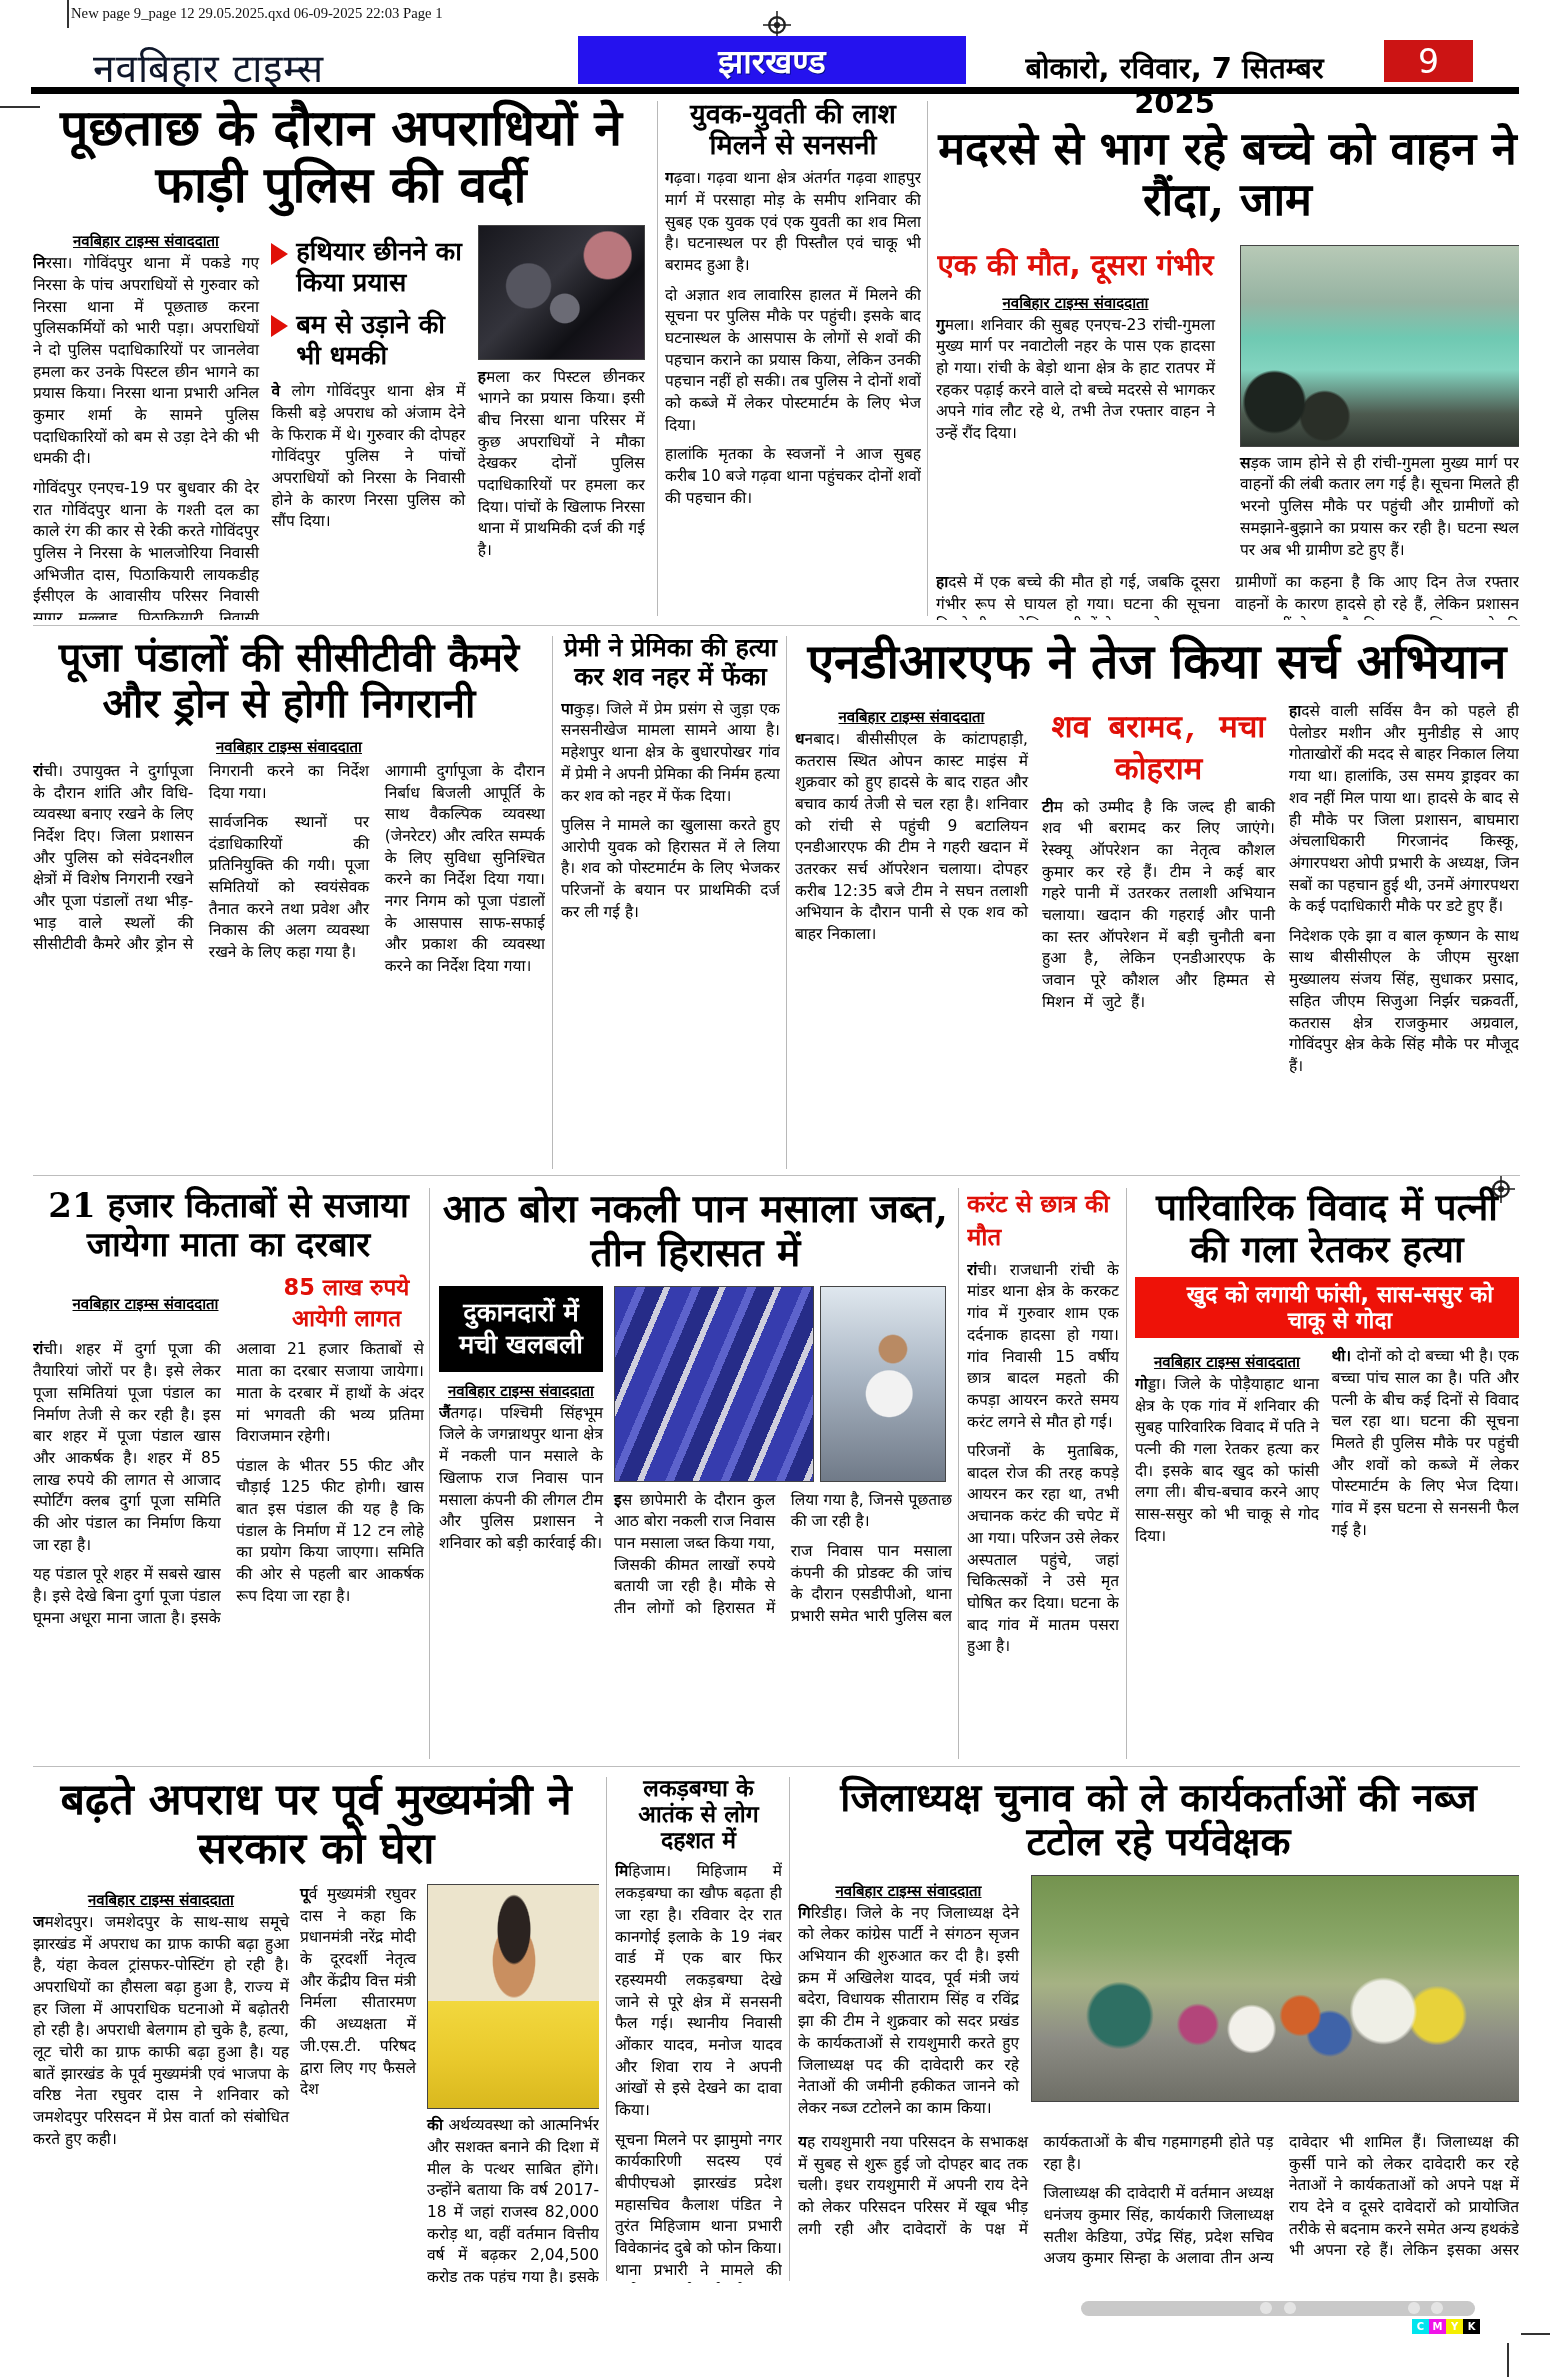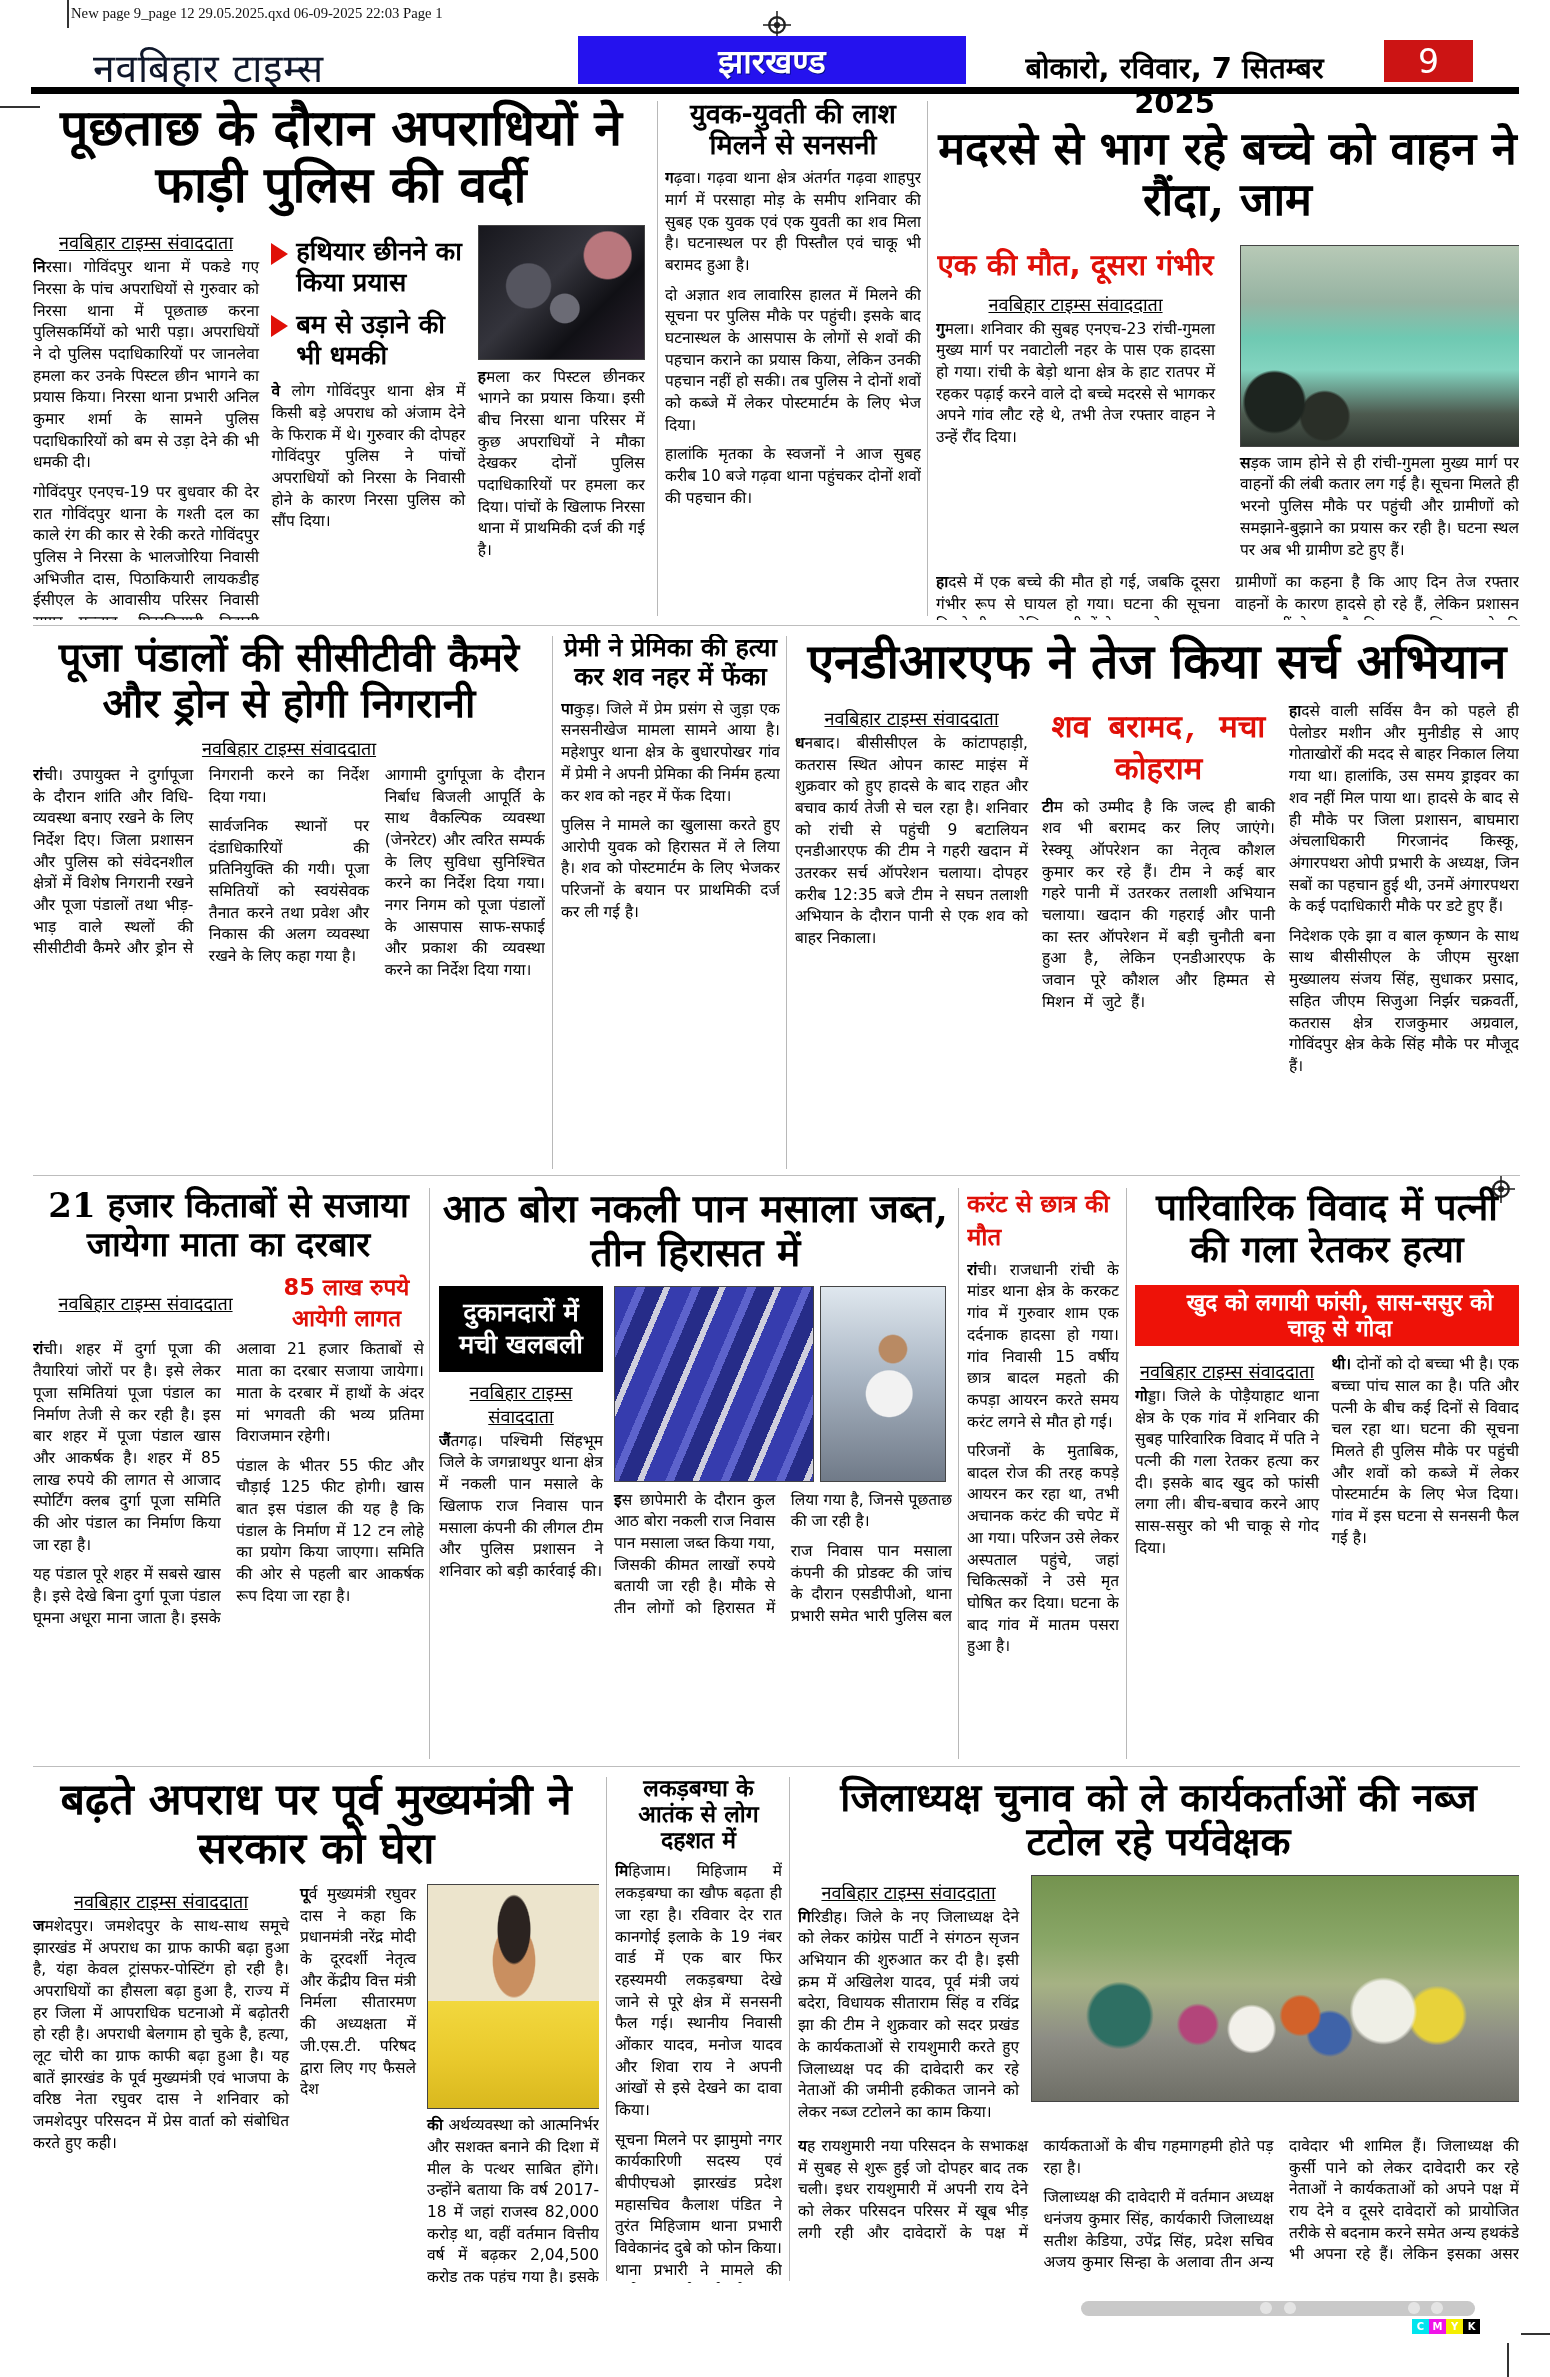--- a/index.html
+++ b/index.html
@@ -20,21 +20,21 @@
   .dateline{position:absolute;top:47px;left:1004px;width:341px;font-size:29px;font-weight:bold;
             text-align:center;}
   .pagenumbox{position:absolute;top:40px;left:1384px;width:89px;height:42px;background:#cc1414;
               color:#fff;display:flex;align-items:center;justify-content:center;
               font-size:33px;}
   .mastrule{position:absolute;top:87px;left:31px;width:1488px;height:7px;background:#000;}
   
   .story{position:absolute;overflow:hidden;}
   .headline{font-weight:bold;text-align:center;line-height:1.14;color:#000;
             font-family:"DejaVu Serif","Liberation Serif",serif;}
-  .byline{font-size:18px;font-weight:normal;text-decoration:underline;text-align:center;margin:4.7px 0 3.1px;}
+  .byline{font-size:15px;font-weight:bold;text-decoration:underline;text-align:center;margin:4.7px 0 3.1px;}
   .redsub{color:#e01008;font-weight:bold;text-align:center;}
   .redboxsub{background:#ee1208;color:#fff;font-weight:bold;text-align:center;
              padding:4.7px 6.2px;font-size:22.5px;line-height:1.15;}
   .blackbox{background:#000;color:#fff;font-weight:bold;text-align:center;
             padding:11px 7.8px;font-size:25.6px;line-height:1.25;}
   .body{font-size:15.5px;line-height:1.40;text-align:justify;}
   .body p{margin:0 0 7.8px;}
   .body p:first-child::first-letter{font-weight:bold;}
   .cols2{column-count:2;column-gap:15.5px;}
   .cols3{column-count:3;column-gap:15.5px;}
@@ -270,21 +270,21 @@
     <div class="redsub" style="font-size:24px;text-align:left;">करंट से छात्र की मौत</div>
     <div class="body" style="margin-top:7.8px;">
       <p>रांची। राजधानी रांची के मांडर थाना क्षेत्र के करकट गांव में गुरुवार शाम एक दर्दनाक हादसा हो गया। गांव निवासी 15 वर्षीय छात्र बादल महतो की कपड़ा आयरन करते समय करंट लगने से मौत हो गई।</p>
       <p>परिजनों के मुताबिक, बादल रोज की तरह कपड़े आयरन कर रहा था, तभी अचानक करंट की चपेट में आ गया। परिजन उसे लेकर अस्पताल पहुंचे, जहां चिकित्सकों ने उसे मृत घोषित कर दिया। घटना के बाद गांव में मातम पसरा हुआ है।</p>
     </div>
   </div>
   <div class="vline" style="left:1126px;top:1188px;height:571px;"></div>
 
   <div class="story" style="left:1135px;top:1186px;width:384px;height:574px;">
     <div class="headline" style="font-size:37px;">पारिवारिक विवाद में पत्नी की गला रेतकर हत्या</div>
-    <div class="redboxsub" style="margin-top:15px;padding-left:32px;">खुद को लगायी फांसी, सास-ससुर को चाकू से गोदा</div>
+    <div class="redboxsub" style="margin-top:7px;padding-left:32px;">खुद को लगायी फांसी, सास-ससुर को चाकू से गोदा</div>
     <div style="display:flex;gap:12.4px;margin-top:7.8px;">
       <div style="width:184px;flex:none;">
         <div class="byline">नवबिहार टाइम्स संवाददाता</div>
         <div class="body">
           <p>गोड्डा। जिले के पोड़ैयाहाट थाना क्षेत्र के एक गांव में शनिवार की सुबह पारिवारिक विवाद में पति ने पत्नी की गला रेतकर हत्या कर दी। इसके बाद खुद को फांसी लगा ली। बीच-बचाव करने आए सास-ससुर को भी चाकू से गोद दिया।</p>
         </div>
       </div>
       <div style="flex:1;">
         <div class="body">
           <p>थी। दोनों को दो बच्चा भी है। एक बच्चा पांच साल का है। पति और पत्नी के बीच कई दिनों से विवाद चल रहा था। घटना की सूचना मिलते ही पुलिस मौके पर पहुंची और शवों को कब्जे में लेकर पोस्टमार्टम के लिए भेज दिया। गांव में इस घटना से सनसनी फैल गई है।</p>

